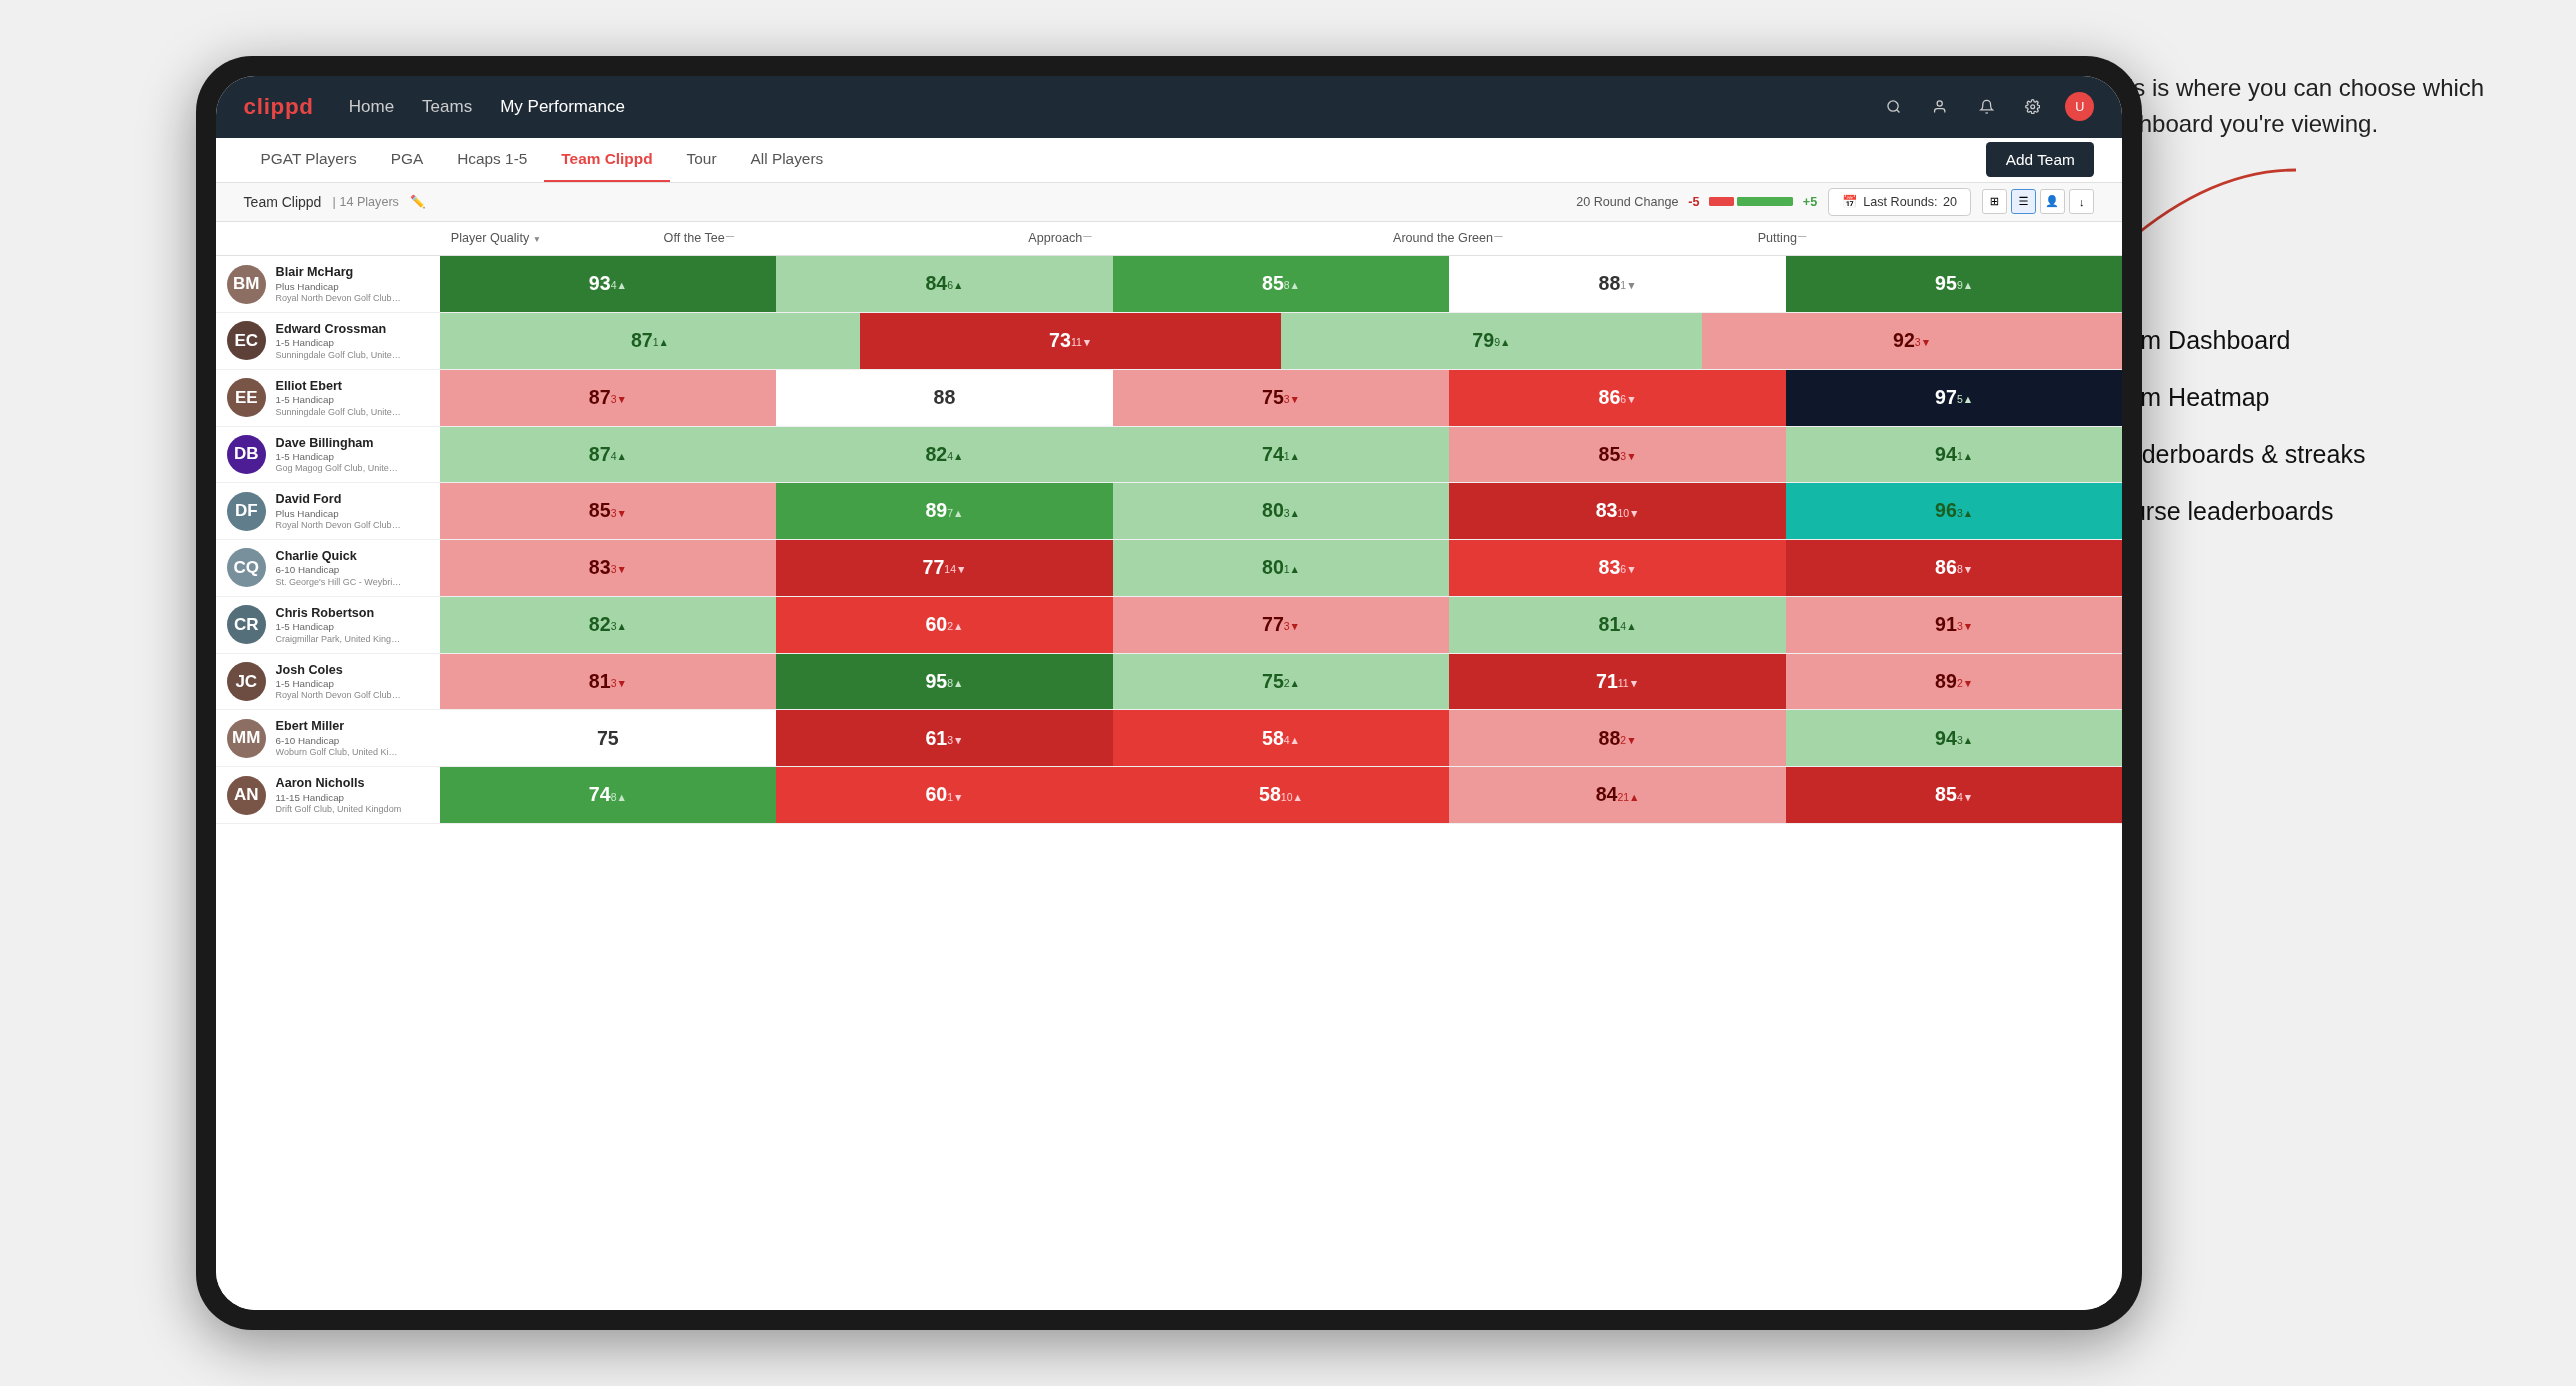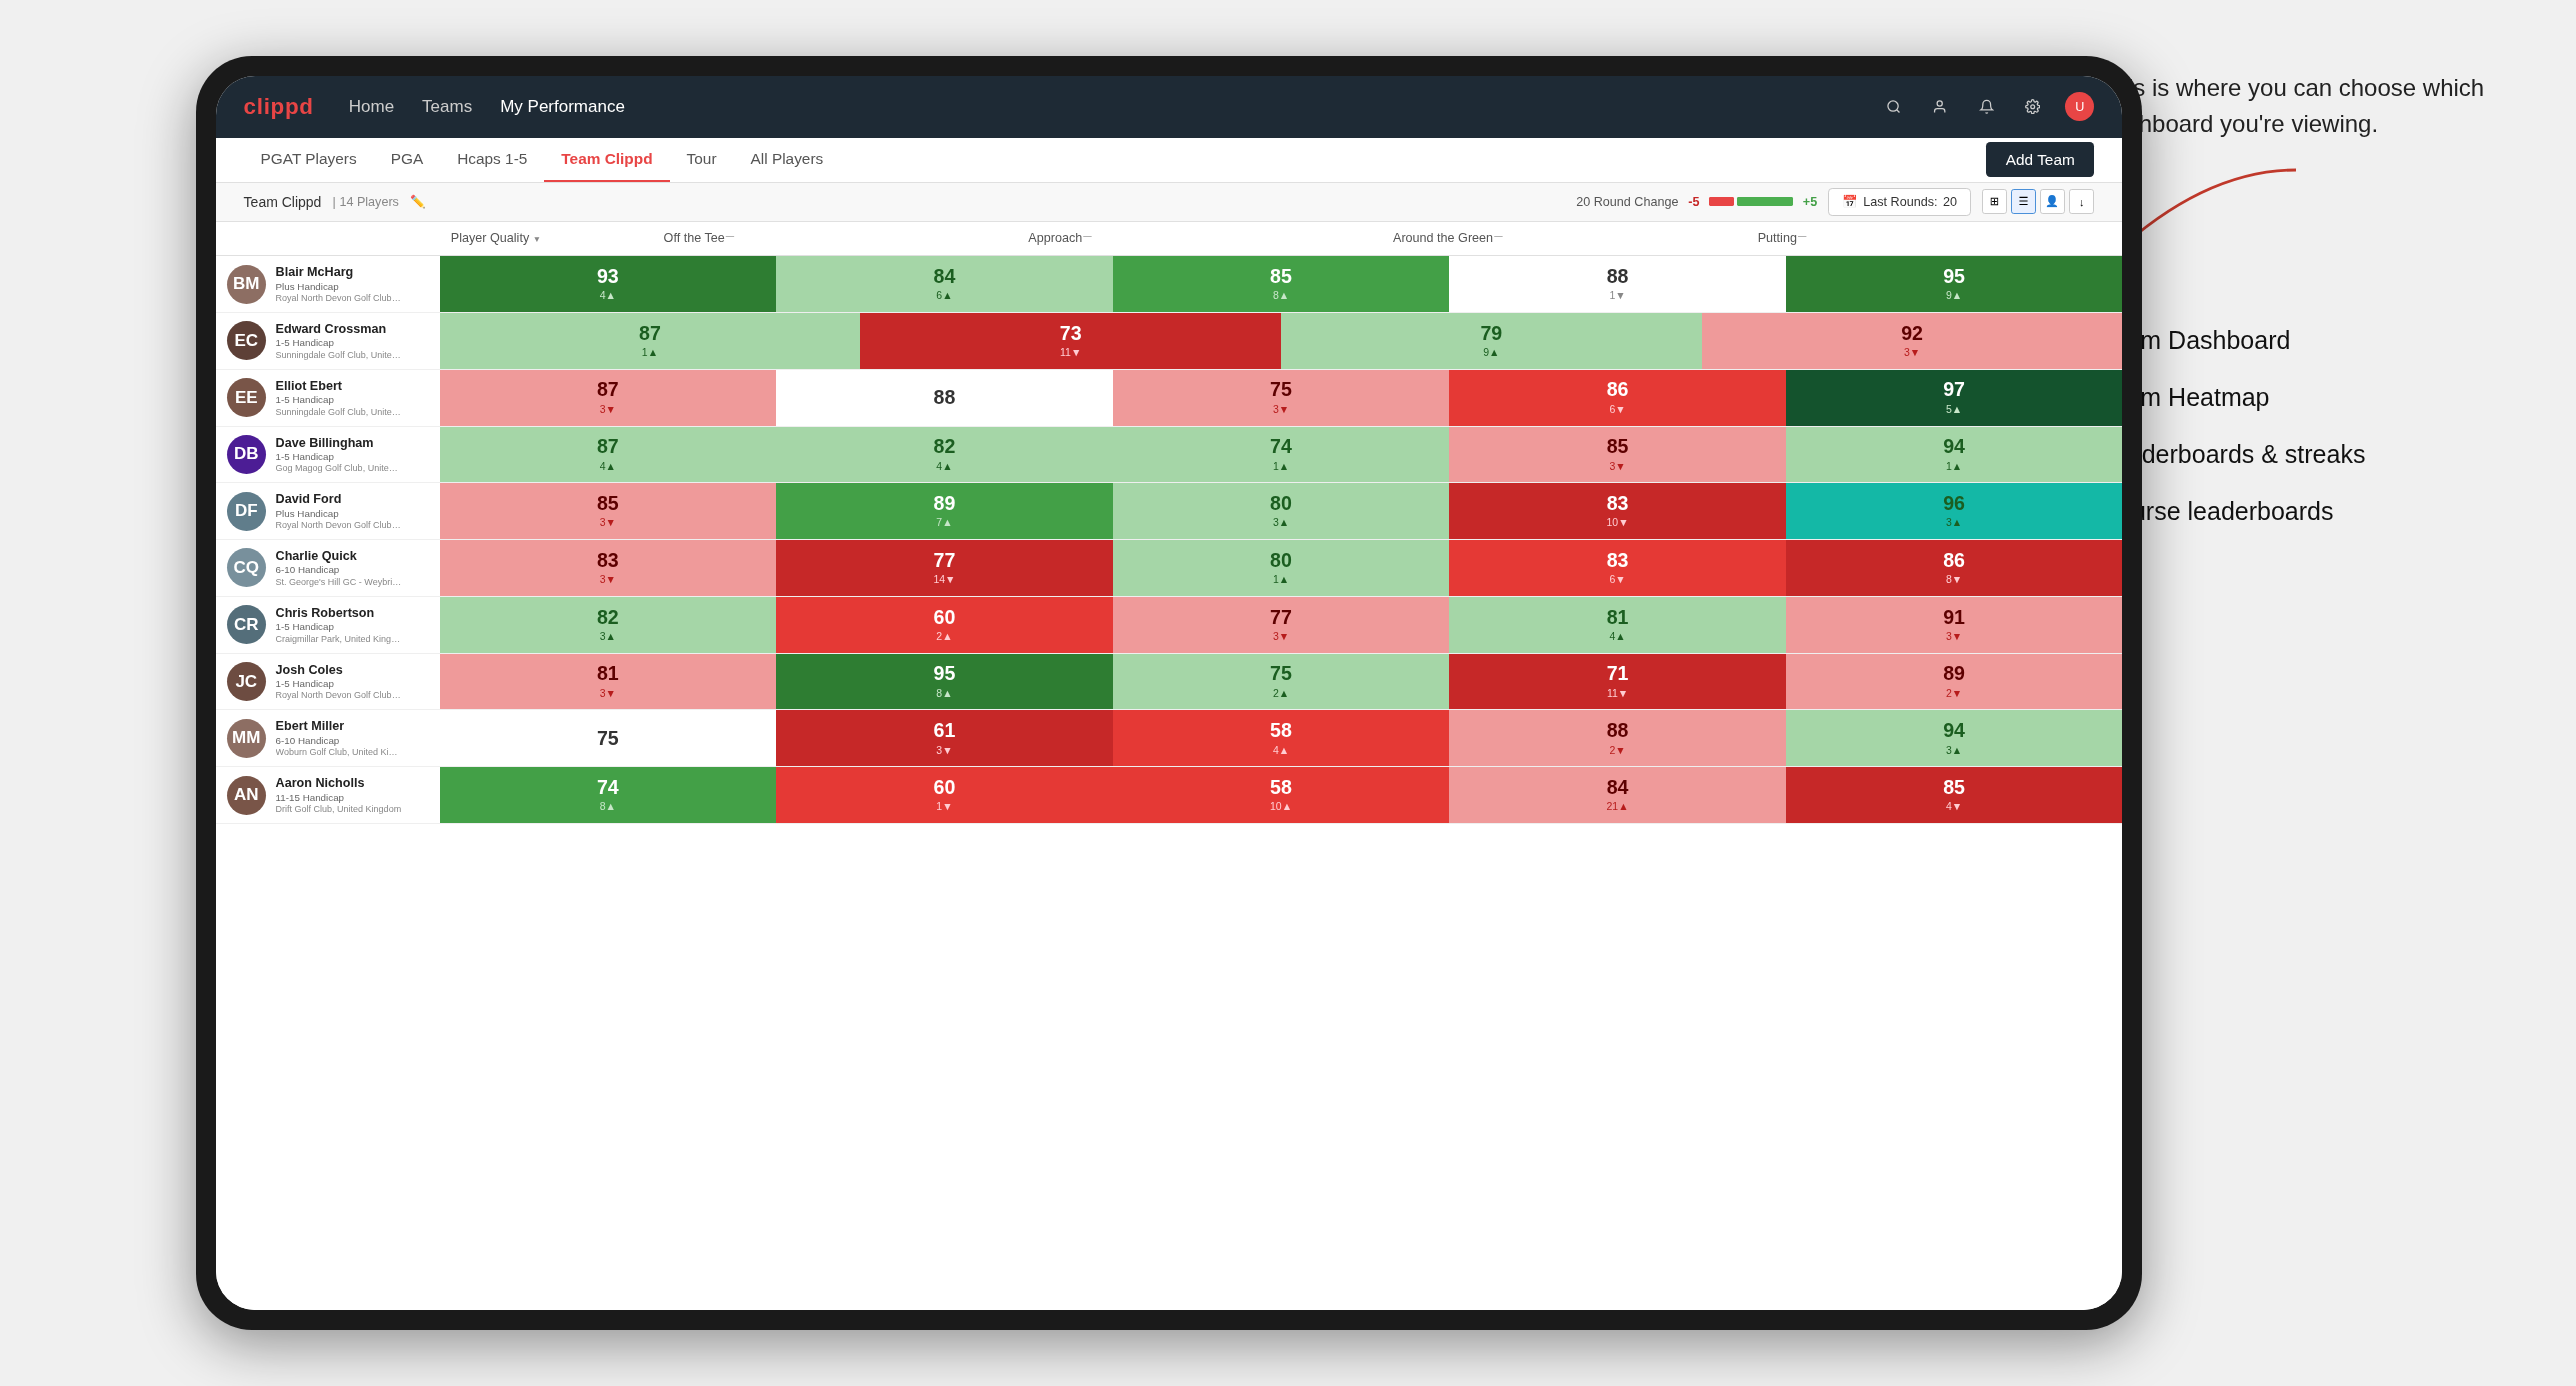--- a/index.html
+++ b/index.html
@@ -297,21 +297,21 @@
       justify-content: center;
       font-size: 18px;
       font-weight: 700;
       color: #333;
       position: relative;
       min-width: 98px;
     }
 
     .stat-inner {
       display: flex;
-      flex-direction: column;
+      flex-direction: row;
       align-items: center;
       justify-content: center;
       width: 100%;
       height: 100%;
       padding: 5.6px;
     }
     .stat-num {
       font-size: 19.6px;
       font-weight: 700;
       line-height: 1;
@@ -577,21 +577,21 @@
                 <div class="stat-num">75</div>
                 <div class="stat-change" style="color: rgb(183, 28, 28);">3▼</div>
               </div>
             </div>
             <div class="stat-cell" style="background: rgb(229, 57, 53); color: rgb(255, 255, 255);">
               <div class="stat-inner">
                 <div class="stat-num">86</div>
                 <div class="stat-change" style="color: rgb(255, 205, 210);">6▼</div>
               </div>
             </div>
-            <div class="stat-cell" style="background: #14532d; color: rgb(255, 255, 255);">
+            <div class="stat-cell" style="background: #0f172a; color: rgb(255, 255, 255);">
               <div class="stat-inner">
                 <div class="stat-num">97</div>
                 <div class="stat-change" style="color: rgb(200, 230, 201);">5▲</div>
               </div>
             </div>
           </div>
           <div class="player-row">
             <div class="player-info">
               <div class="player-avatar" style="background: #4c1d95;">DB</div>
               <div class="player-details">

